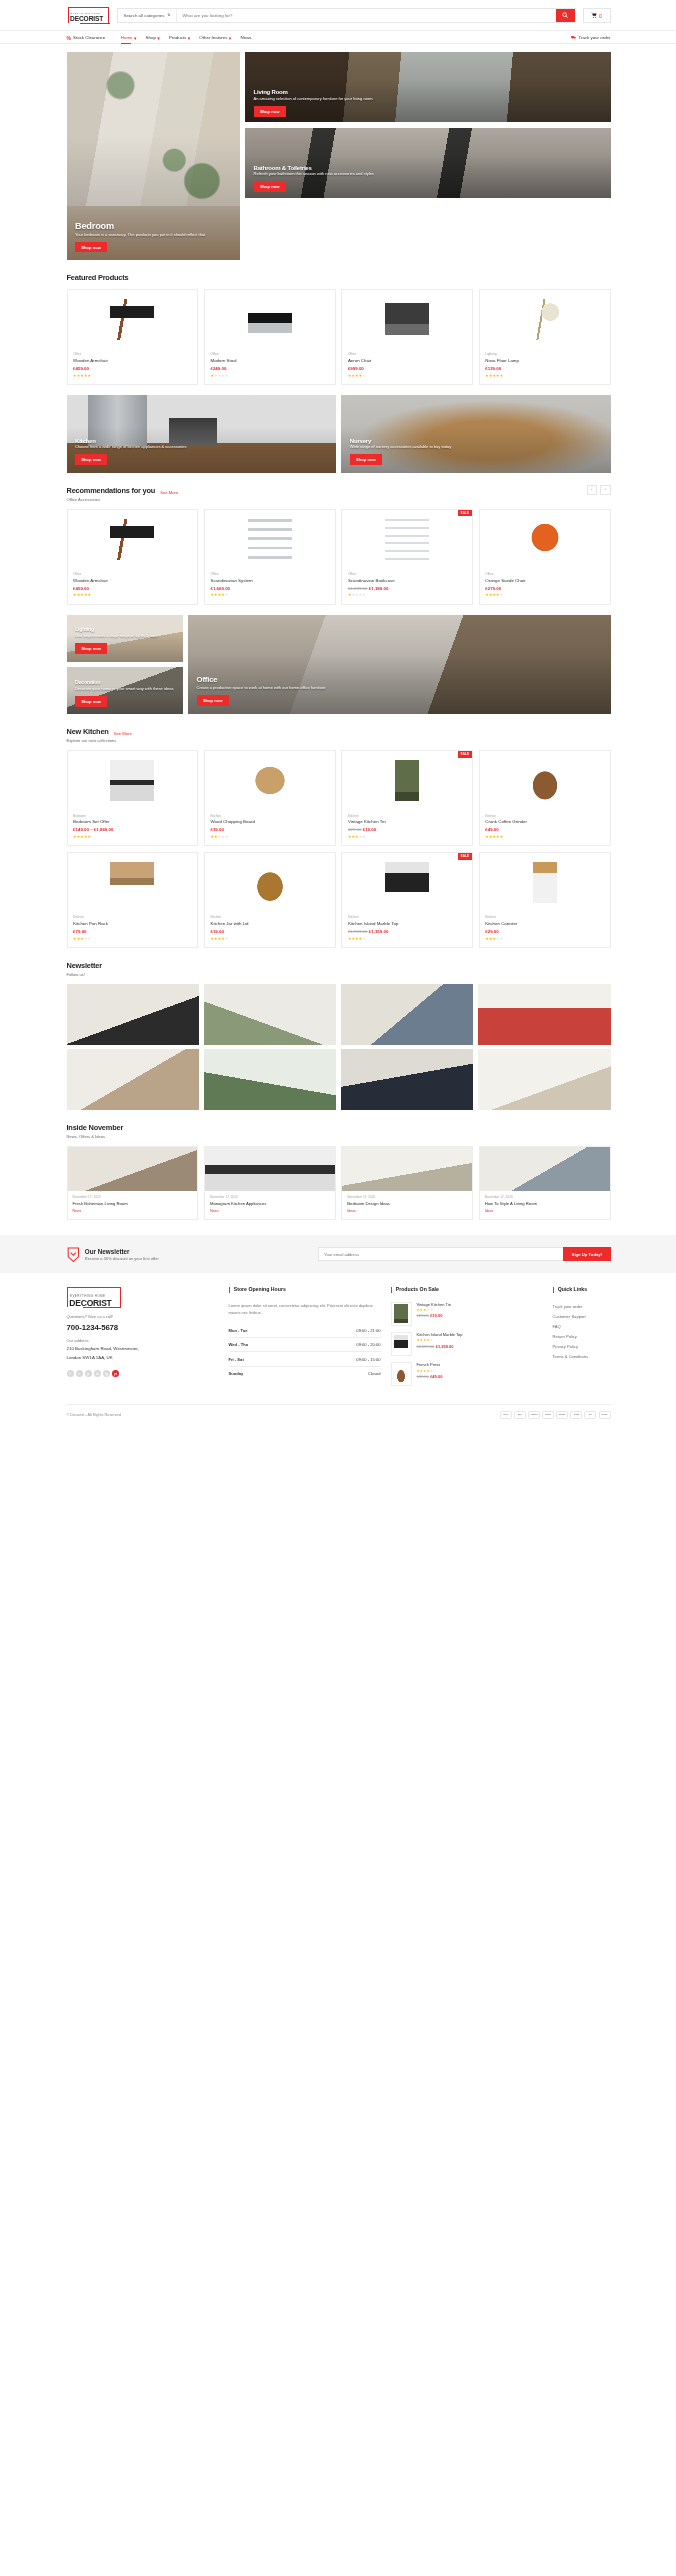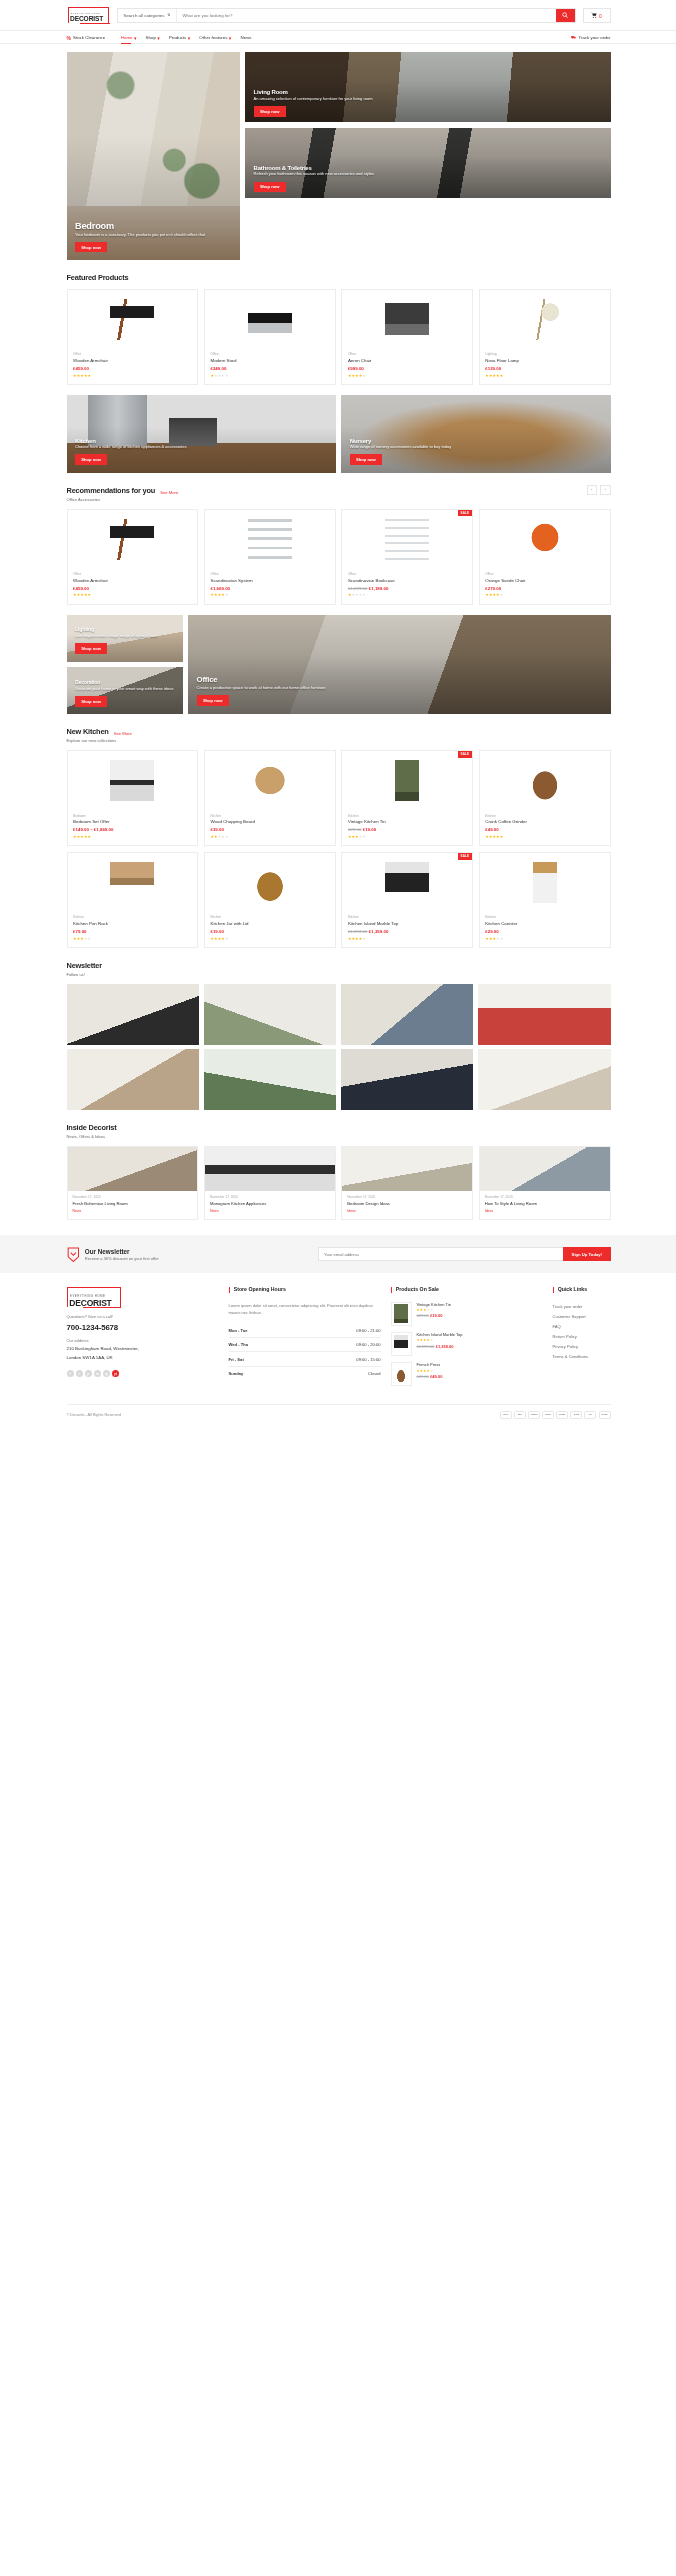--- a/index.html
+++ b/index.html
@@ -701,21 +701,21 @@
       <div class="insta-cell ig2"></div>
       <div class="insta-cell ig3"></div>
       <div class="insta-cell ig4"></div>
       <div class="insta-cell ig5"></div>
       <div class="insta-cell ig6"></div>
       <div class="insta-cell ig7"></div>
       <div class="insta-cell ig8"></div>
     </div>
 
   <div class="sec-head">
-    <div class="sec-title">Inside Decorist</div>
+    <div class="sec-title">Inside November</div>
   </div>
   <div class="sec-sub">News, Offers &amp; Ideas</div>
   <div class="blog-grid" id="blog-grid">
       <div class="blog-card">
         <div class="blog-img bi1"></div>
         <div class="blog-body">
           <div class="blog-date">November 17, 2020</div>
           <div class="blog-title">Fresh Bohemian Living Room</div>
           <div class="blog-tag">News</div>
         </div>

